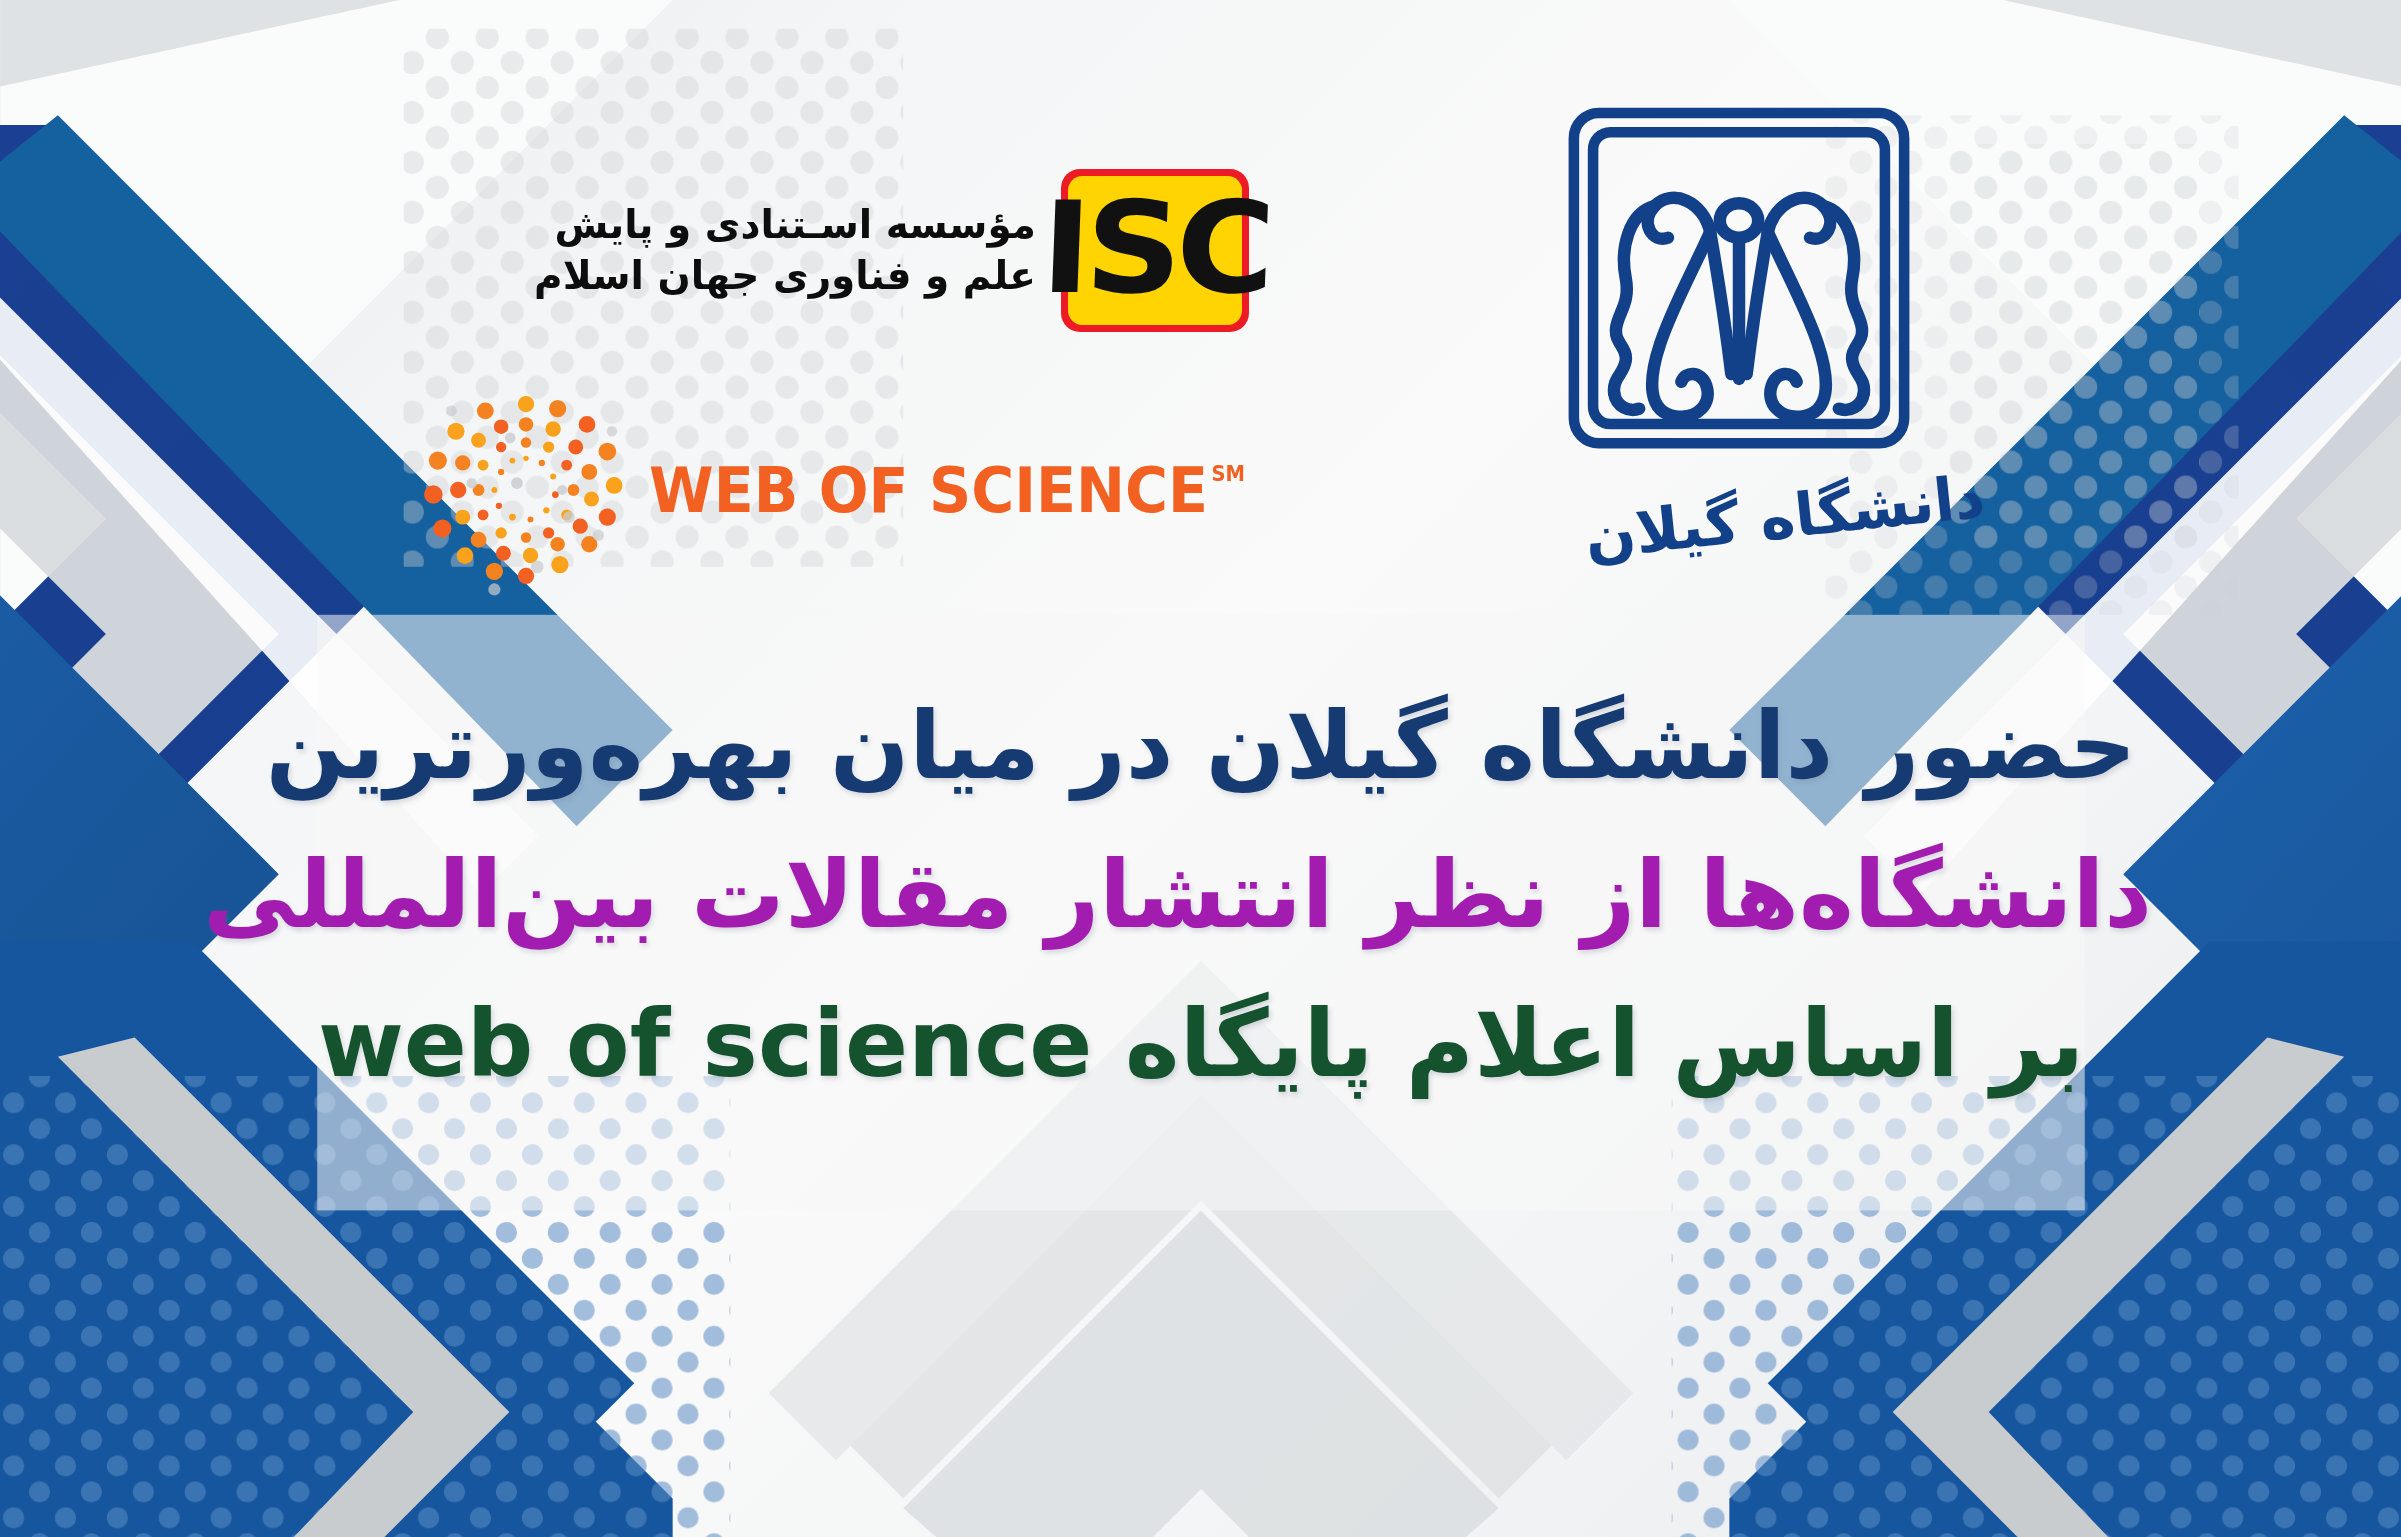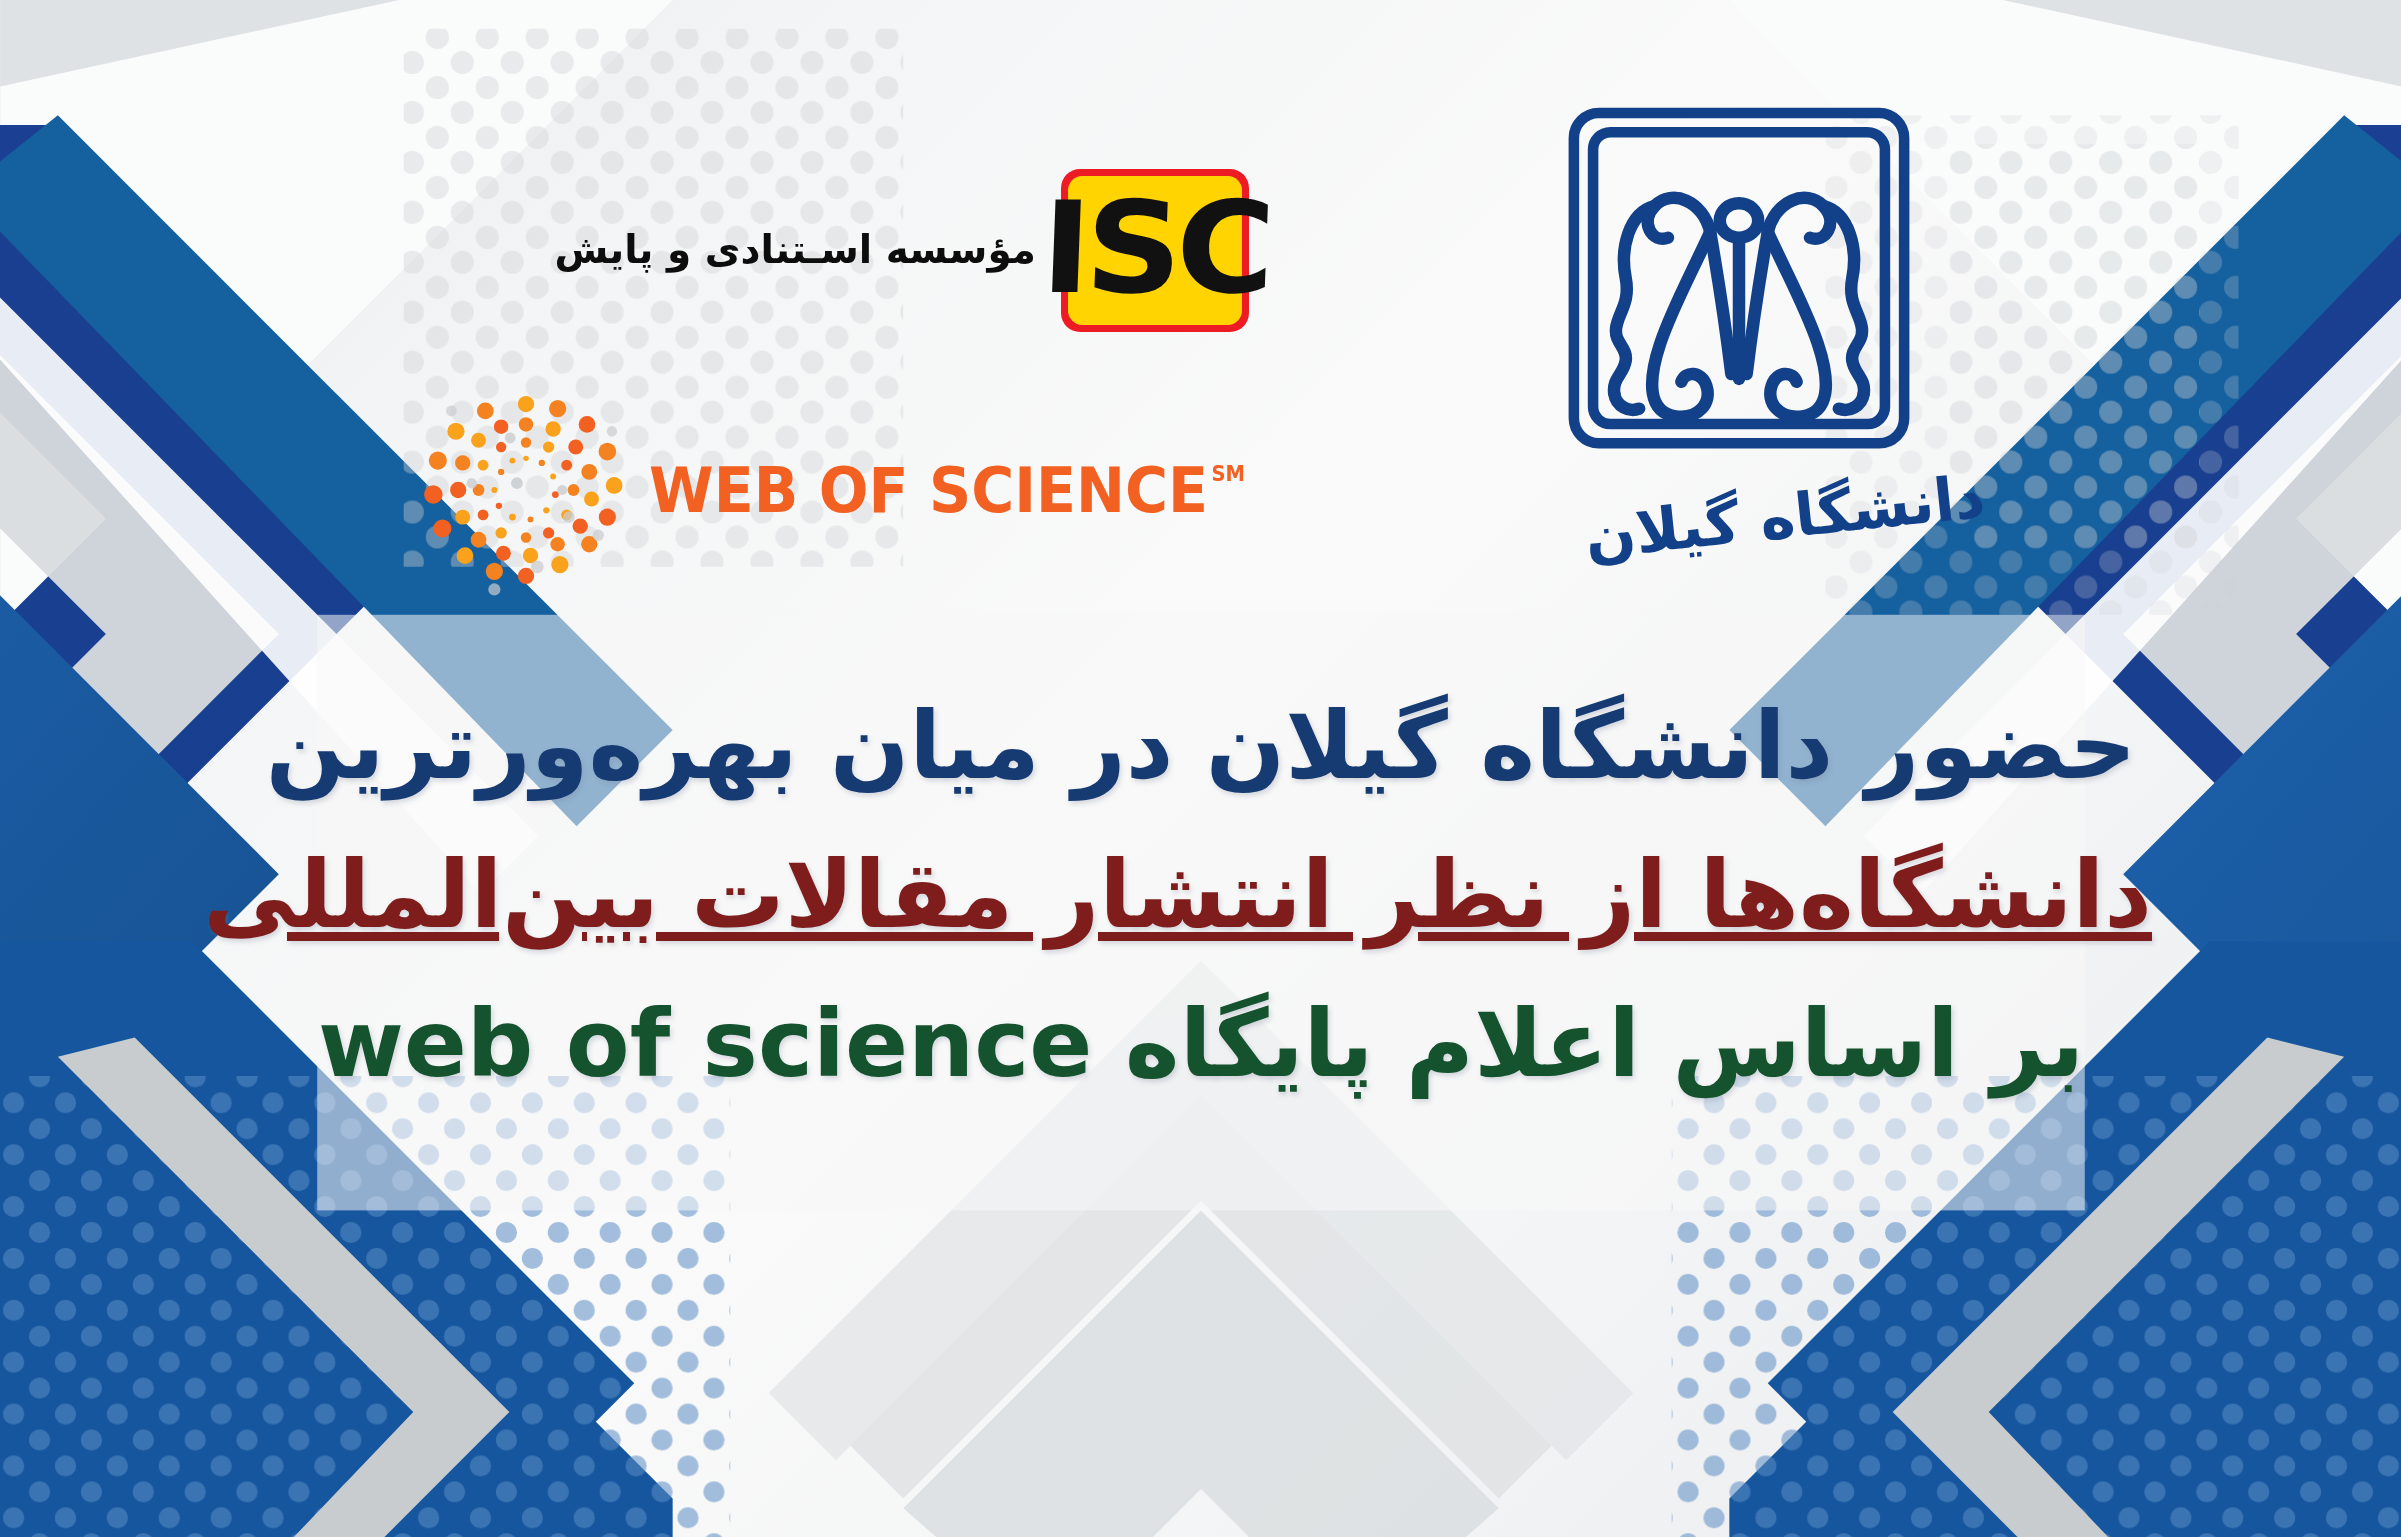--- a/index.html
+++ b/index.html
@@ -58,21 +58,21 @@
     direction:rtl;text-align:center;}
   .tline{
     font-family:"DejaVu Sans","Liberation Sans",sans-serif;
     font-weight:bold;
     font-size:93px;line-height:1.60;
     color:#14386E;
     white-space:nowrap;
     text-shadow:1.9px 2.9px 4.8px rgba(120,130,150,.28);
   }
   .tline.l1{color:#163A72;}
-  .tline.l2{color:#7f1d1d;text-decoration:underline;}
+  .tline.l2{color:#a21caf;}
   .tline.l3{color:#14532d;}
   .ltr{direction:ltr;unicode-bidi:isolate;display:inline-block;}
 </style>
 </head>
 <body>
 
 <div class="stage">
 
   <div class="bg-base"></div>
 
@@ -181,20 +181,21 @@
 
       <rect x="330" y="640" width="1840" height="620" fill="#f7f8f8" opacity="0.55"></rect>
     </svg>
   </div>
 
   <div class="content">
 
     <div class="isc-block">
       <div class="isc-fa">
         <div>مؤسسه اسـتنادی و پایش</div>
+        <div>علم و فناوری جهان اسلام</div>
       </div>
       <div class="isc-mark">
         <div class="outer"></div>
         <div class="inner"></div>
         <div class="letters">ISC</div>
       </div>
     </div>
 
     <div class="wos-block">
       <svg class="wos-dots" viewBox="0 0 100 100">

